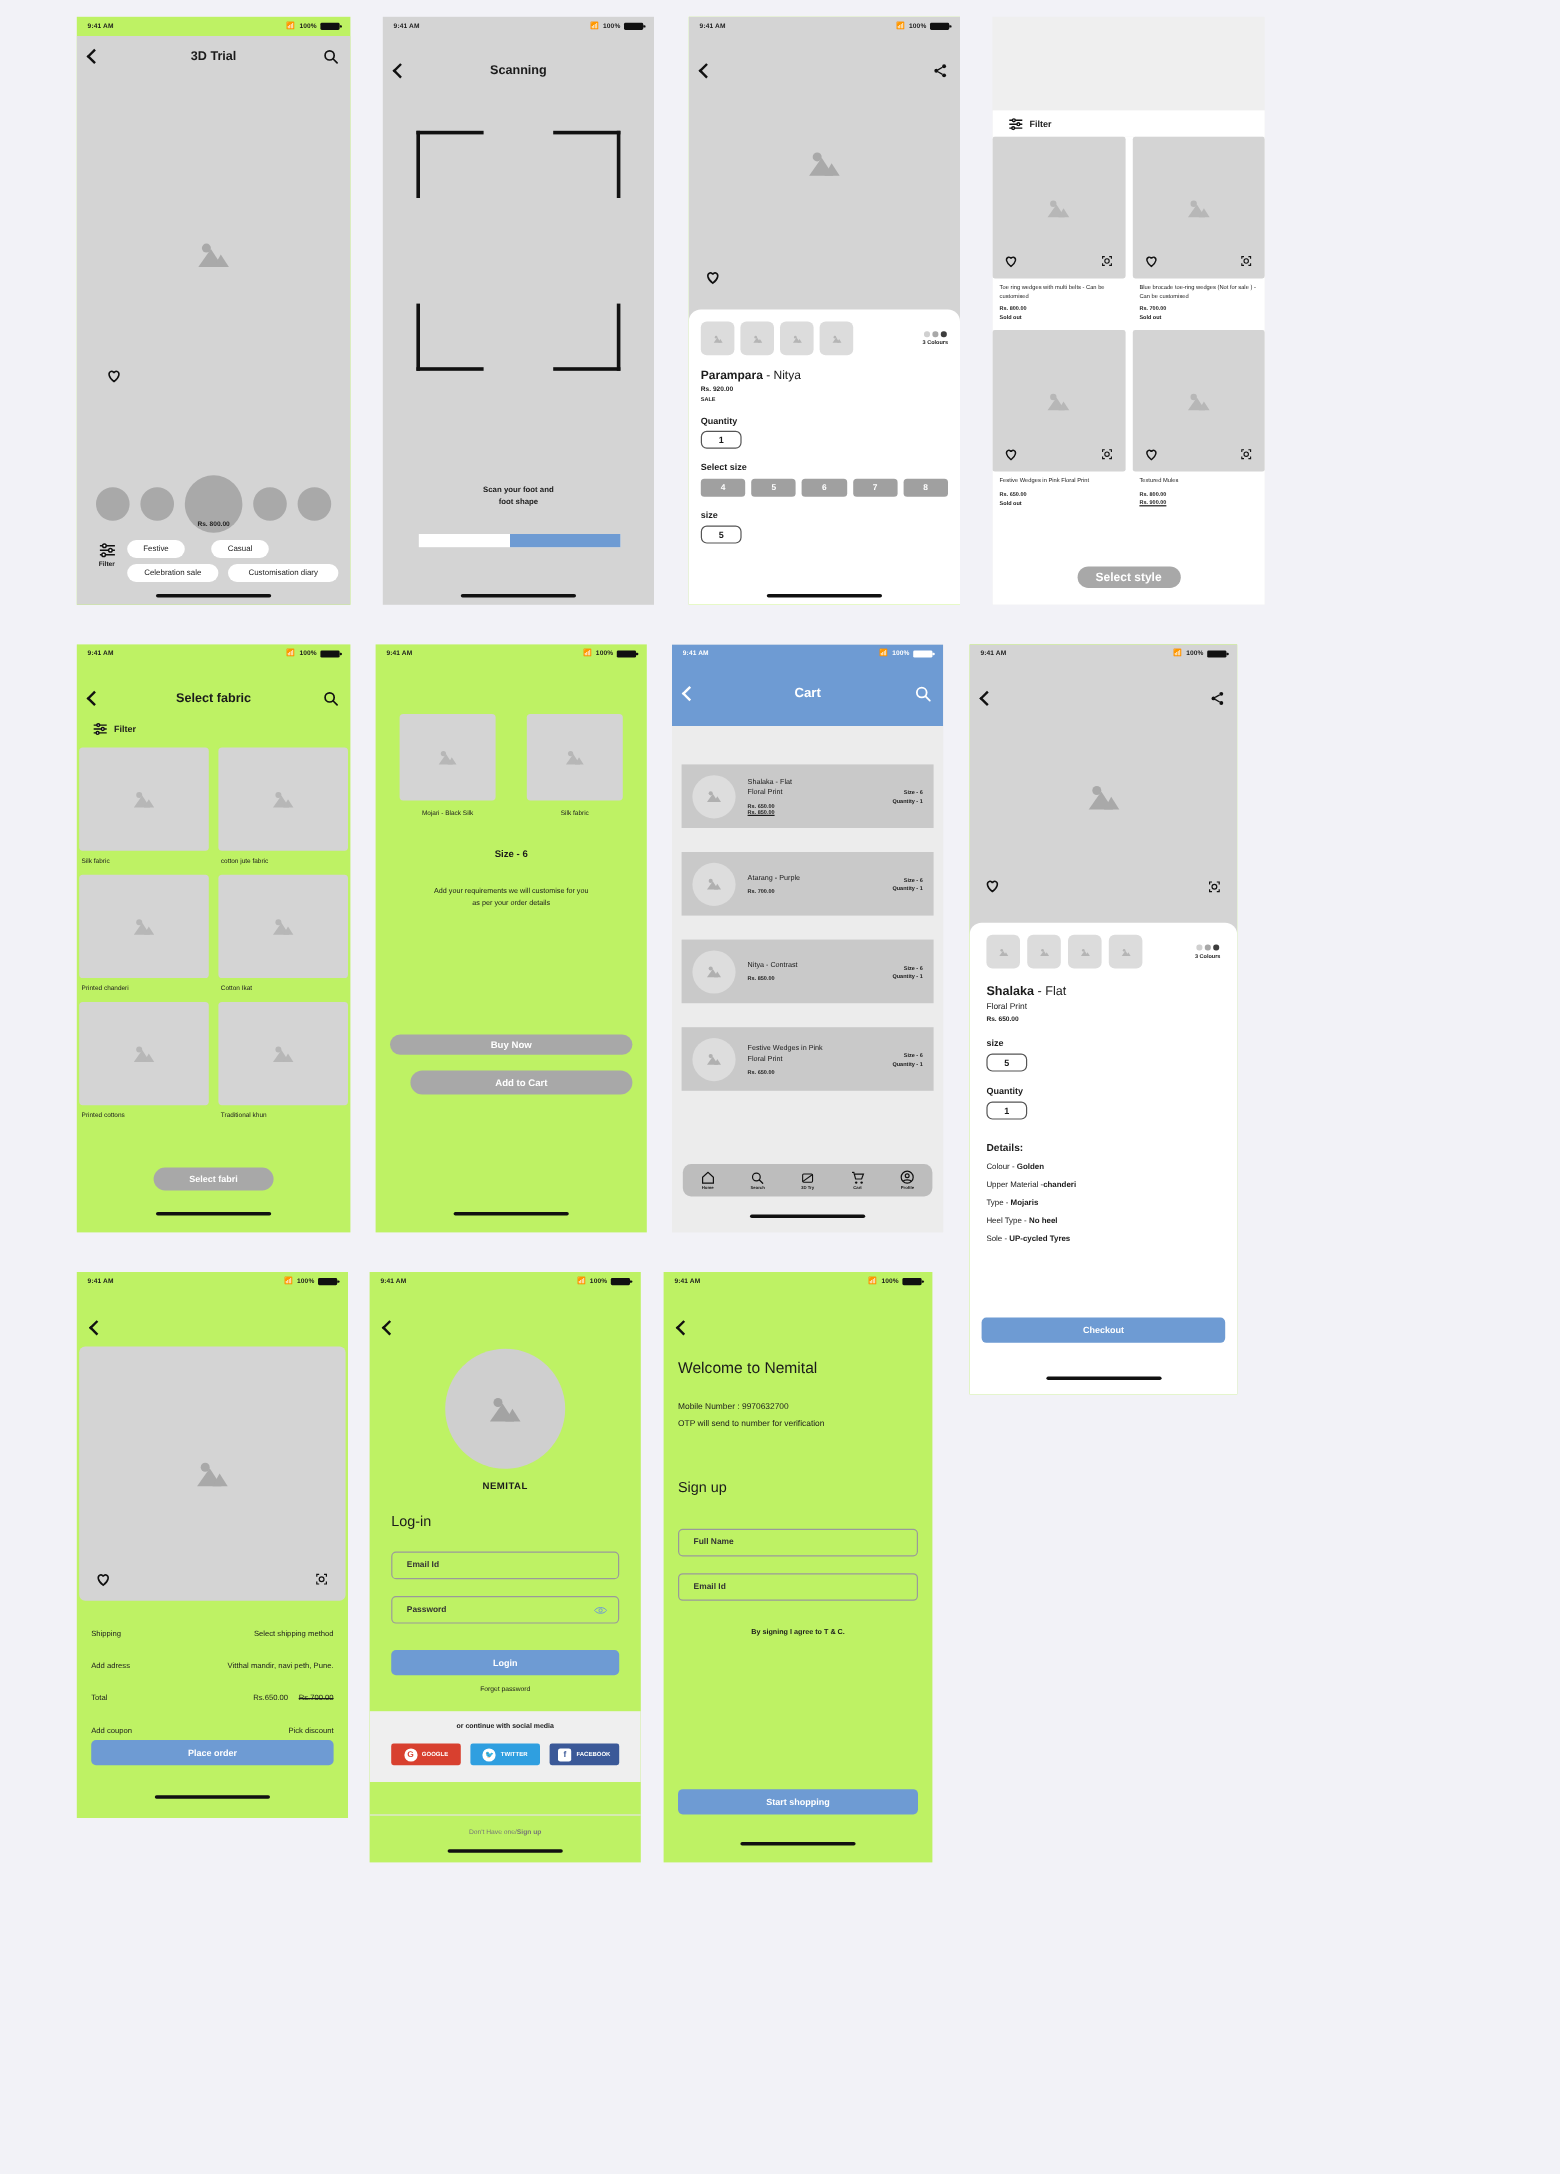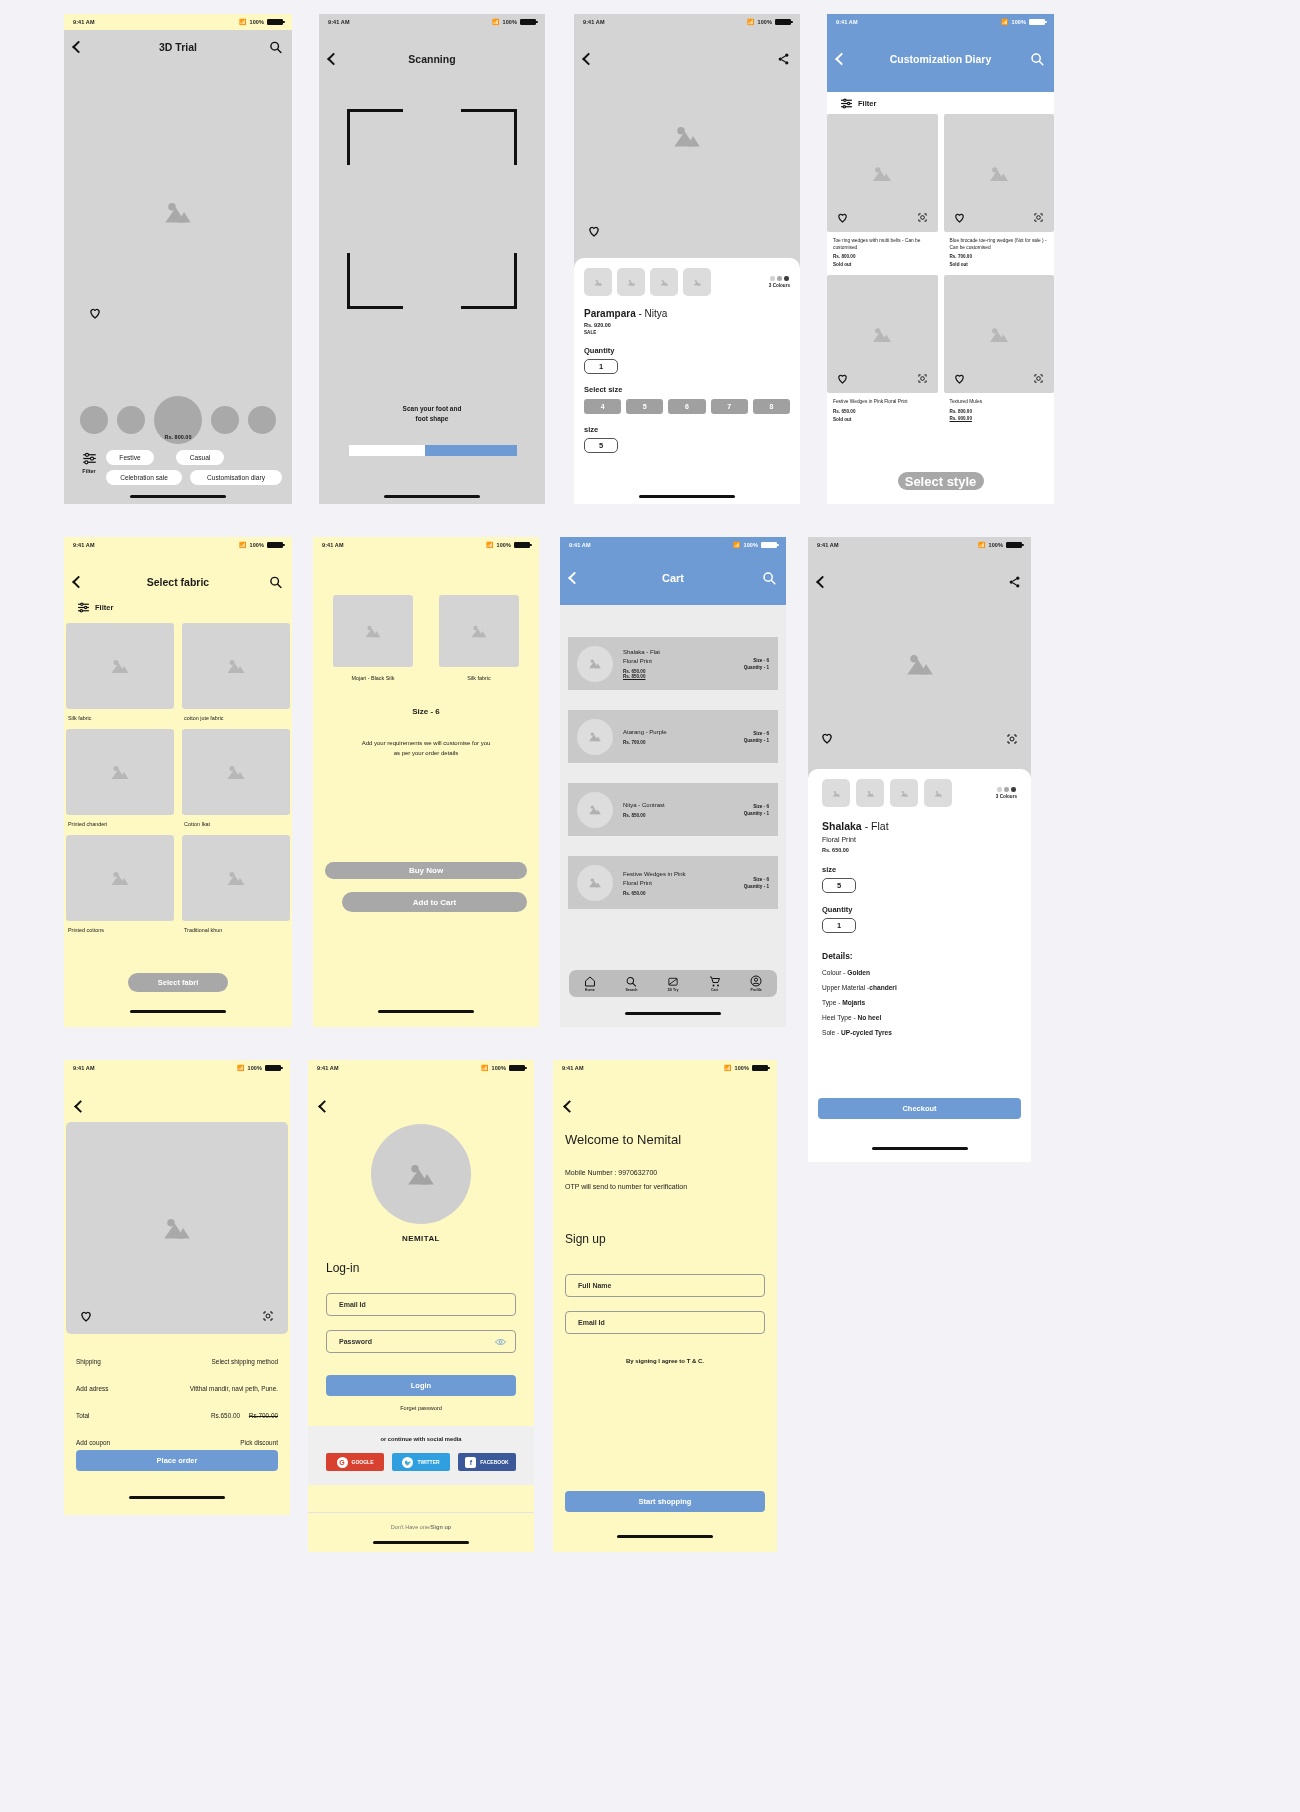--- a/index.html
+++ b/index.html
@@ -10,21 +10,21 @@
     color:#1b1b1b;
     position:relative;
     overflow:hidden;
   }
   .grid {
     position:relative;
     width:1300px; height:1812px;
   }
   .phone {
     position:absolute;
-    background:#fef9c3;
+    background:#bef264;
     overflow:hidden;
   }
   
   .statusbar {
     height:16px;
     display:flex; align-items:center; justify-content:space-between;
     padding:0 9px;
     font-size:5.5px; font-weight:bold;
     letter-spacing:.1px;
   }
@@ -325,42 +325,20 @@
       <div class="sizebtn">8</div>
     </div>
 
     <div class="lbl" style="margin-top:11px;">size</div>
     <div class="boxnum" style="margin-top:4px;">5</div>
   </div>
   <div class="homebar"></div>
 </div>
 
 <div class="phone" style="left:827px; top:14px; width:227px; height:490px; background:#efefef;">
-  <div class="blue" style="position:absolute;top:0;left:0;right:0;height:78px;">
-    <div class="statusbar light">
-      <span>9:41 AM</span>
-      <span class="sb-right">
-        <span class="bt">📶</span>
-        <span class="sm">100%</span>
-        <span class="batt"></span>
-      </span>
-    </div>
-    <div class="navbar" style="margin-top:12px;">
-      <div class="nav-ic left">
-            <span class="chev white"></span>
-          </div>
-      <span class="title" style="color:#fff;">Customization Diary</span>
-      <div class="nav-ic right">
-        <svg width="14" height="14" viewBox="0 0 24 24" fill="none" stroke="#fff" stroke-width="2.6">
-              <circle cx="10.5" cy="10.5" r="7"></circle>
-              <line x1="16" y1="16" x2="22" y2="22" stroke-linecap="round"></line>
-            </svg>
-      </div>
-    </div>
-  </div>
   <div style="position:absolute;top:78px;left:0;right:0;height:22px;background:#fff;display:flex;align-items:center;gap:5px;padding-left:13px;">
     <svg width="13" height="11" viewBox="0 0 24 20" fill="none" stroke="#111" stroke-width="2.2">
           <line x1="2" y1="4" x2="22" y2="4"></line>
           <line x1="2" y1="10" x2="22" y2="10"></line>
           <line x1="2" y1="16" x2="22" y2="16"></line>
           <circle cx="9" cy="4" r="2.2" fill="#fff"></circle>
           <circle cx="16" cy="10" r="2.2" fill="#fff"></circle>
           <circle cx="8" cy="16" r="2.2" fill="#fff"></circle>
         </svg>
     <span class="lbl">Filter</span>
@@ -466,21 +444,21 @@
                 </svg>
           </span>
         </div>
         <div style="padding:5px 6px 0 6px;">
           <div class="xs" style="font-weight:normal;font-size:4.8px;line-height:1.5;">Textured Mules</div>
           <div class="xs" style="margin-top:3px;">Rs. 800.00</div>
           <div class="xs und" style="margin-top:2px;">Rs. 900.00</div>
         </div>
       </div>
     </div>
-    <div class="pillbtn" style="position:absolute;bottom:14px;left:50%;transform:translateX(-50%);width:86px;height:18px;font-size:13px;">Select style</div>
+    <div class="pillbtn" style="position:absolute;bottom:14px;left:50%;transform:translateX(-50%);width:86px;height:18px;font-size:10px;">Select style</div>
   </div>
 </div>
 
 <div class="phone" style="left:64px; top:537px; width:228px; height:490px;">
   <div class="statusbar">
     <span>9:41 AM</span>
     <span class="sb-right">
       <span class="bt">📶</span>
       <span class="sm">100%</span>
       <span class="batt"></span>

